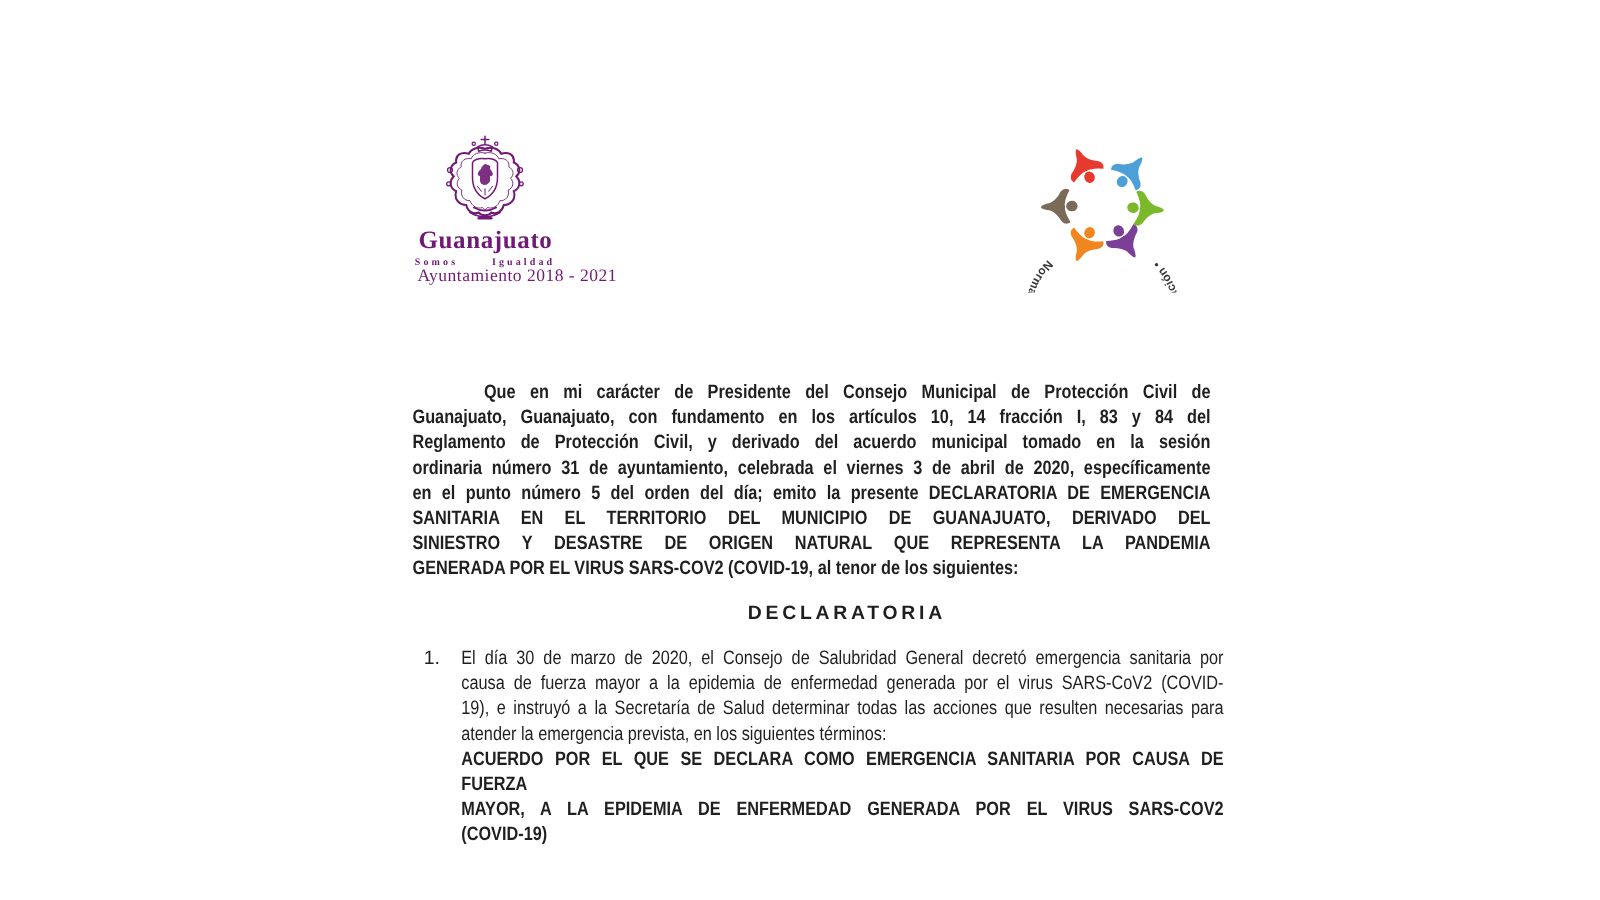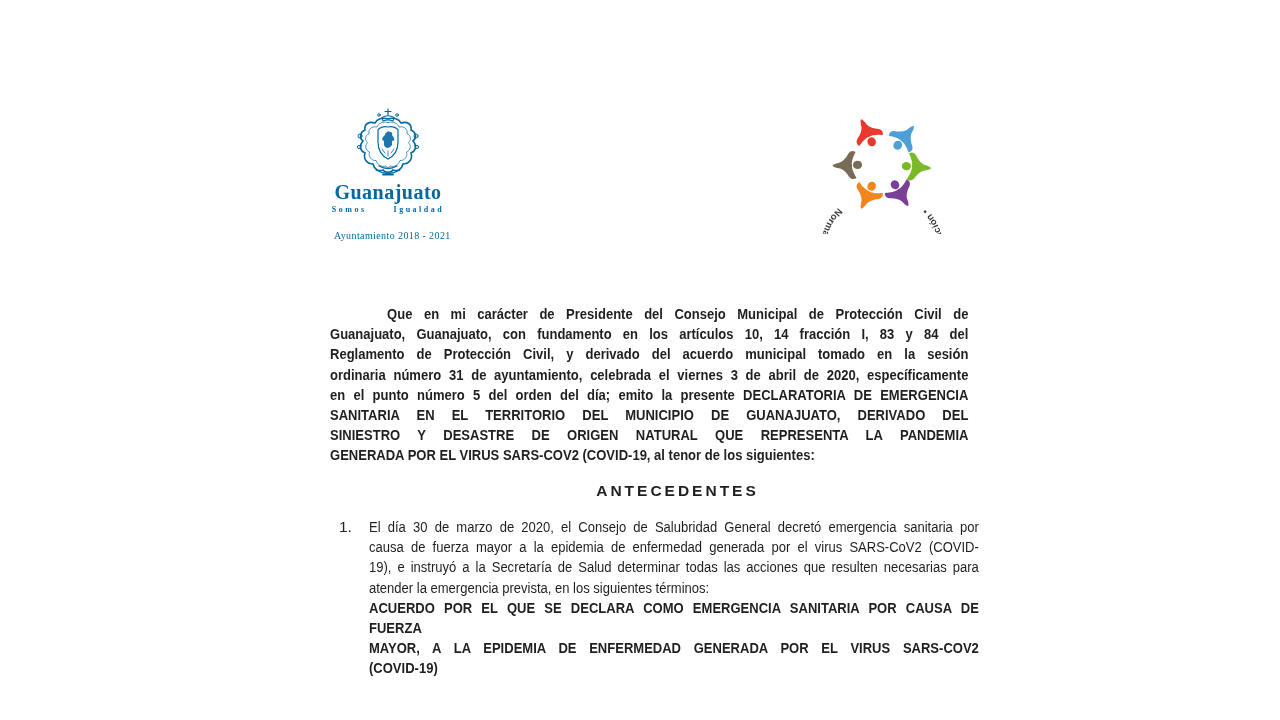--- a/index.html
+++ b/index.html
@@ -8,21 +8,21 @@
     position:relative; width:1280px; height:720px; background:#ffffff;
     font-family:"Liberation Sans", sans-serif; color:#1f1f1f; overflow:hidden;
   }
 
   
   #logo-left { position:absolute; left:334px; top:108px; width:108px; text-align:center; }
   #logo-left svg { display:block; margin:0 auto; }
   .wordmark { font-family:"Liberation Serif", serif; font-weight:bold; font-size:20px; letter-spacing:0.5px; margin-top:1px; white-space:nowrap; }
   .tagline { font-family:"Liberation Serif", serif; font-weight:bold; font-size:8px; letter-spacing:2.5px; margin-top:1px; display:flex; justify-content:center; gap:27px; }
   .tagline .tagword { position:relative; }
-  .logo-sub { font-family:"Liberation Serif", serif; font-size:10px; letter-spacing:0.4px; margin-top:16px; white-space:nowrap; }
+  .logo-sub { font-family:"Liberation Serif", serif; font-size:14px; letter-spacing:0.4px; margin-top:0; white-space:nowrap; }
 
   
   #logo-right { position:absolute; left:810px; top:94px; width:144px; height:140px; }
   #logo-right text { font-family:"Liberation Sans", sans-serif; font-weight:bold; font-size:9.5px; fill:#3a3a3a; }
 
   
   .para { line-height:20.2px; font-size:15.5px; }
   .bold { font-weight:bold; }
   .condensed { transform:scaleX(0.84); transform-origin:0 0; }
   .tl { text-align:justify; white-space:normal; }
@@ -42,21 +42,21 @@
   .list-item { position:relative; }
   .list-marker { position:absolute; left:9px; top:0; font-size:15.5px; line-height:20.2px; }
   .list-content { margin-left:39px; }
   .list-content .condensed { width:726px; }
 </style>
 </head>
 <body>
 
 <div id="page">
 
-  <div id="logo-left" style="color: #0369a1;">
+  <div id="logo-left" style="color: #701a75; text-align: right;">
     <svg width="66" height="72" viewBox="0 0 66 72">
       <g fill="none" stroke="currentColor" stroke-width="1.6" stroke-linecap="round">
         <path d="M33 1 v6 M30 3.5 h6" stroke-width="1.2"></path>
         <circle cx="24" cy="7" r="1.3" stroke-width="1"></circle>
         <circle cx="42" cy="7" r="1.3" stroke-width="1"></circle>
         <path d="M27 9.5 q6 -3.5 12 0 l-1 3.5 q-5 -2 -10 0 Z" stroke-width="1.1"></path>
         <path d="M33 11 C39 9 44 11 46 15 C52 13 57 16 56 22 C61 24 62 30 58 33 C62 37 61 43 56 45 C58 51 54 56 48 56 C47 61 42 64 38 62 C36 65 30 65 28 62 C24 64 19 61 18 56 C12 56 8 51 10 45 C5 43 4 37 8 33 C4 30 5 24 10 22 C9 16 14 13 20 15 C22 11 27 9 33 11 Z"></path>
         <path d="M33 14.5 C38 13 43 15.5 44 19 C49 18 53 21 52 25.5 C56 27.5 56.5 32 53.5 34.5 C56.5 38 55.5 42.5 51.5 44 C53 48.5 49.5 53 45 52.5 C43.5 57 39 59.5 35 58 C34 60 32 60 31 58 C27 59.5 22.5 57 21 52.5 C16.5 53 13 48.5 14.5 44 C10.5 42.5 9.5 38 12.5 34.5 C9.5 32 10 27.5 14 25.5 C13 21 17 18 22 19 C23 15.5 28 13 33 14.5 Z" stroke-width="0.7"></path>
         <path d="M33 19 C38 18 42 20 43 22 L43 34 C43 43 39 48 33 51 C27 48 23 43 23 34 L23 22 C24 20 28 18 33 19 Z" stroke-width="1.2"></path>
         <path d="M31 25 q2 -3 4 -1 q3 0 2 3 l2 3 q1 3 -2 3 l0 4 q-2 3 -4 3 q-3 0 -4 -3 l0 -4 q-3 -1 -1 -4 l2 -2 q0 -2 1 -2 Z" fill="currentColor" stroke="none" opacity="0.9"></path>
@@ -118,21 +118,21 @@
         <div class="tl tl-just">Guanajuato, Guanajuato, con fundamento en los artículos 10, 14 fracción I, 83 y 84 del</div>
         <div class="tl tl-just">Reglamento de Protección Civil, y derivado del acuerdo municipal tomado en la sesión</div>
         <div class="tl tl-just">ordinaria número 31 de ayuntamiento, celebrada el viernes 3 de abril de 2020, específicamente</div>
         <div class="tl tl-just">en el punto número 5 del orden del día; emito la presente DECLARATORIA DE EMERGENCIA</div>
         <div class="tl tl-just">SANITARIA EN EL TERRITORIO DEL MUNICIPIO DE GUANAJUATO, DERIVADO DEL</div>
         <div class="tl tl-just">SINIESTRO Y DESASTRE DE ORIGEN NATURAL QUE REPRESENTA LA PANDEMIA</div>
         <div class="tl tl-last">GENERADA POR EL VIRUS SARS-COV2 (COVID-19, al tenor de los siguientes:</div>
       </div>
   </div>
 
-  <div id="heading">ANTECEDENTES</div>
+  <div id="heading">DECLARATORIA</div>
 
   <div id="list">
     <div class="list-item">
       <div class="list-marker para">1.</div>
       <div class="list-content">
         <div class="para condensed">
             <div class="tl tl-just">El día 30 de marzo de 2020, el Consejo de Salubridad General decretó emergencia sanitaria por</div>
             <div class="tl tl-just">causa de fuerza mayor a la epidemia de enfermedad generada por el virus SARS-CoV2 (COVID-</div>
             <div class="tl tl-just">19), e instruyó a la Secretaría de Salud determinar todas las acciones que resulten necesarias para</div>
             <div class="tl tl-last">atender la emergencia prevista, en los siguientes términos:</div>

